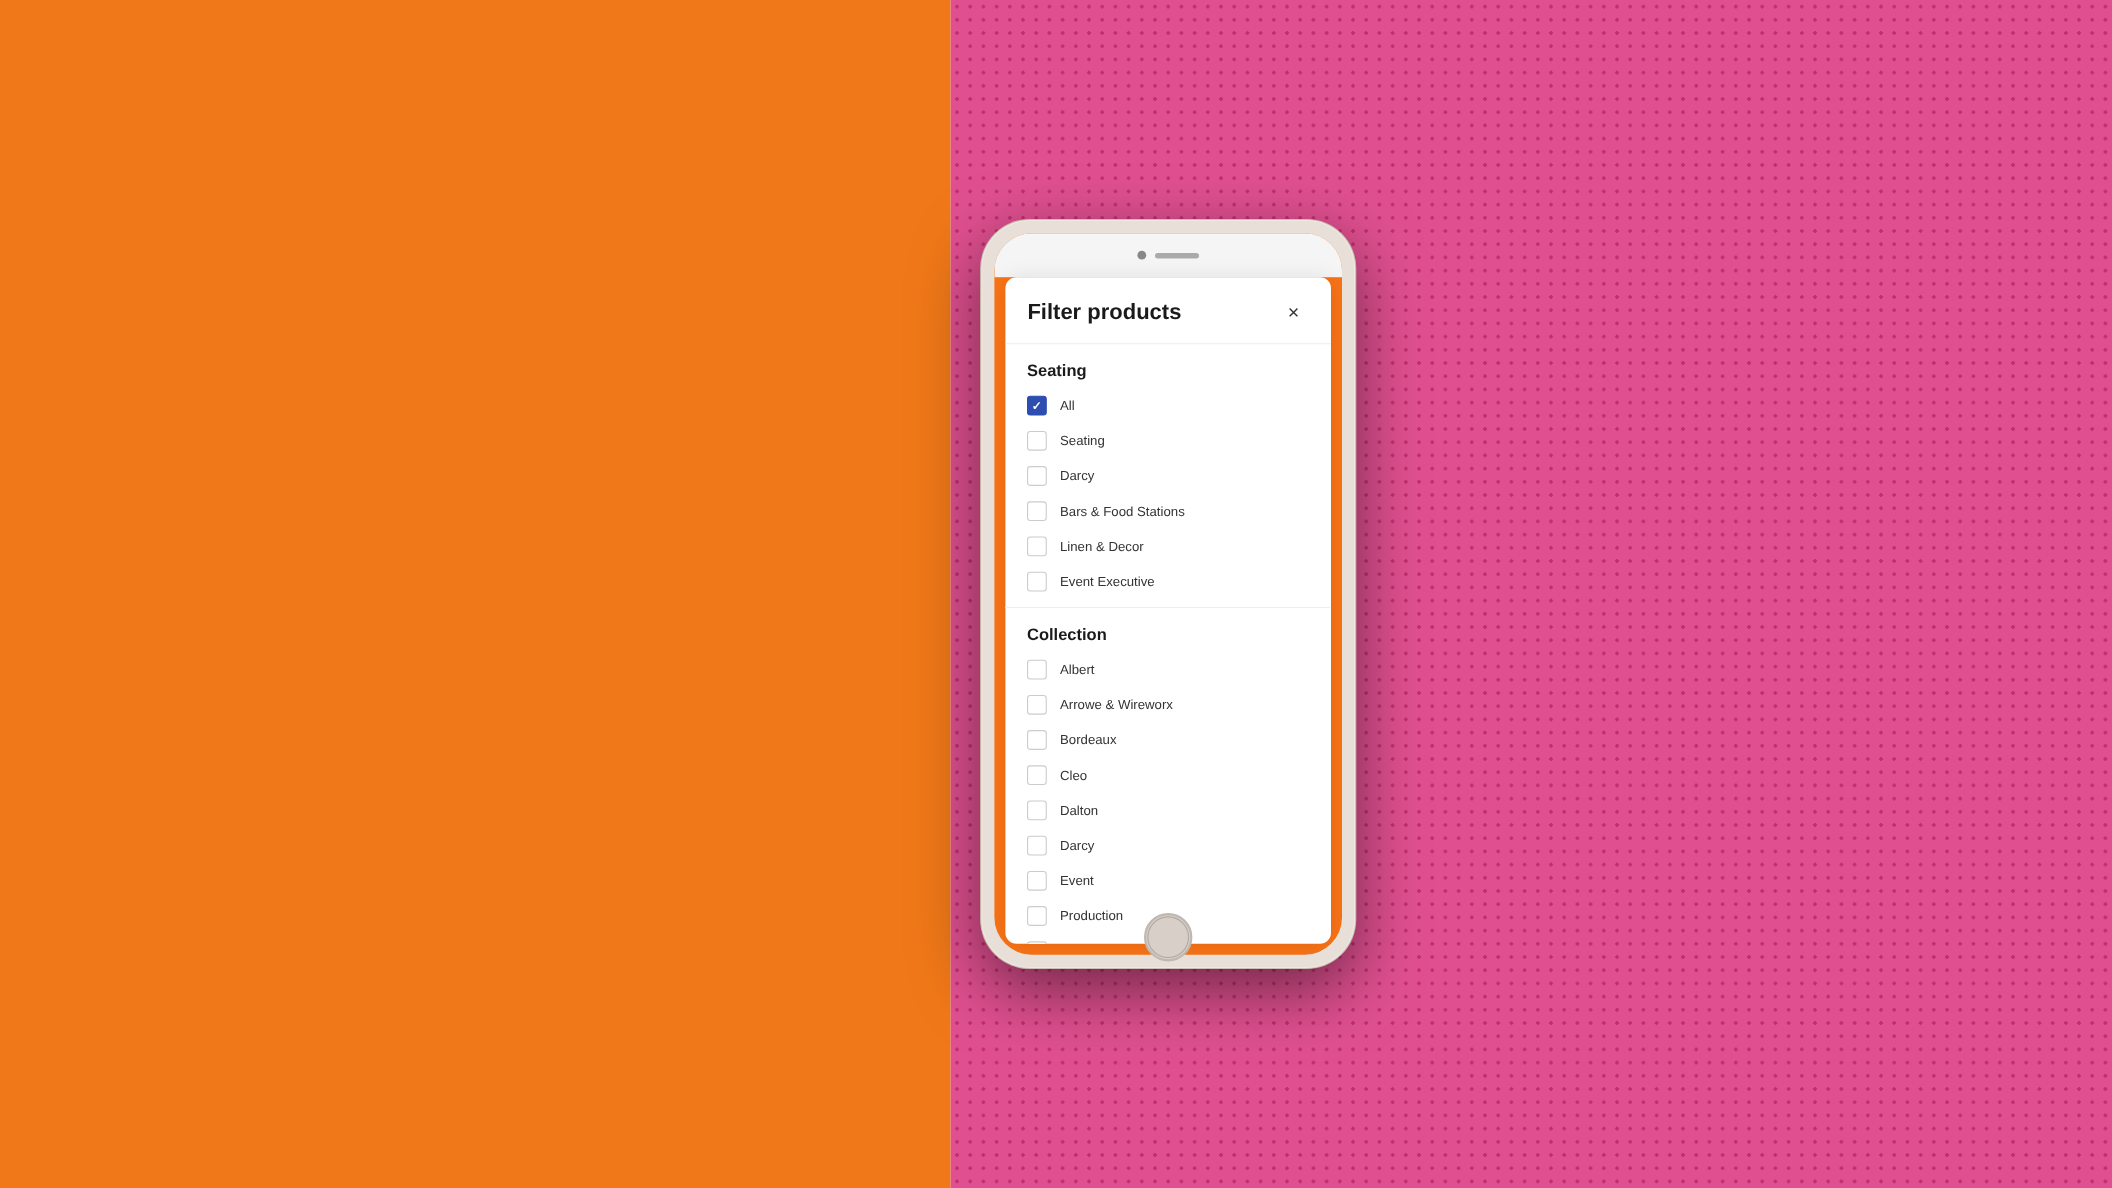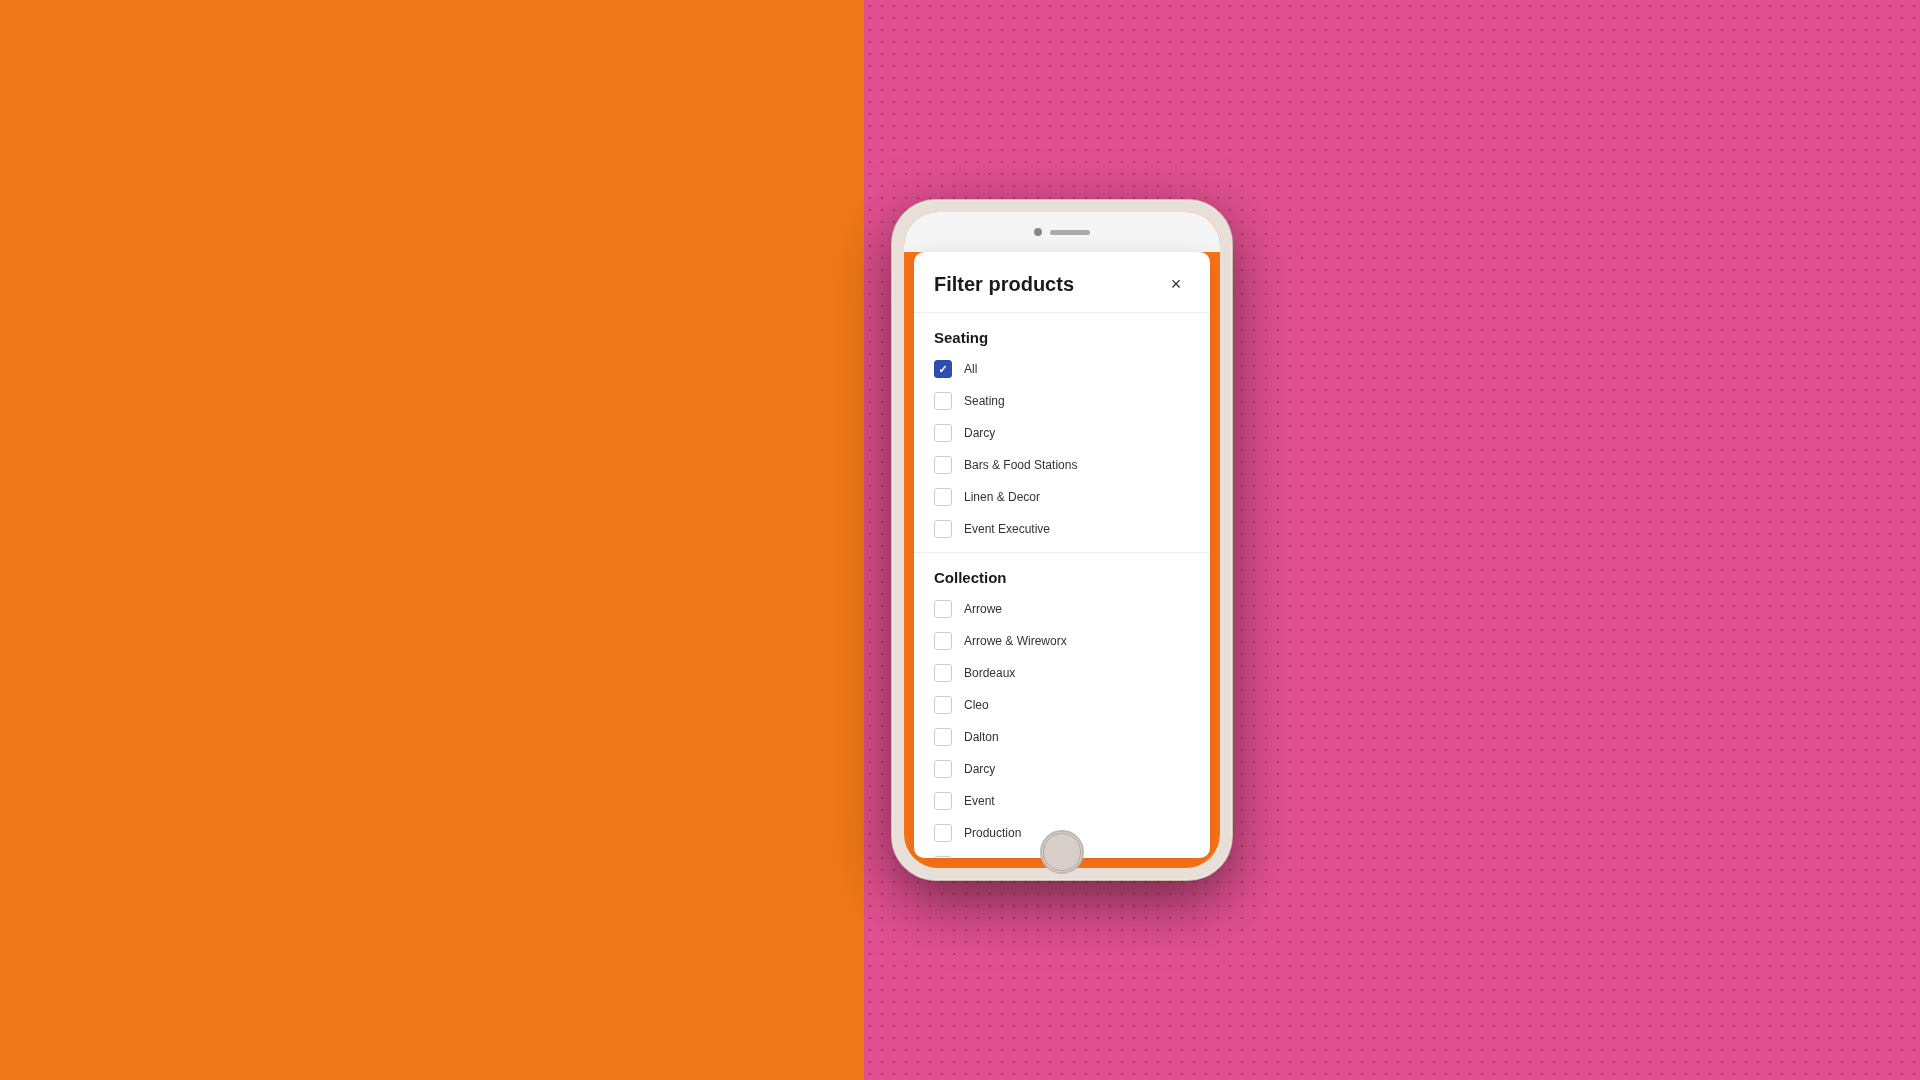--- a/index.html
+++ b/index.html
@@ -268,21 +268,21 @@
             </div>
           </div>
 
           <div class="section-divider"></div>
 
           <div>
             <div class="section-label">Collection</div>
 
             <div class="checkbox-item">
               <div class="checkbox-box"></div>
-              <span class="checkbox-label">Arrowe</span>
+              <span class="checkbox-label">Albert</span>
             </div>
             <div class="checkbox-item">
               <div class="checkbox-box"></div>
               <span class="checkbox-label">Arrowe &amp; Wireworx</span>
             </div>
             <div class="checkbox-item">
               <div class="checkbox-box"></div>
               <span class="checkbox-label">Bordeaux</span>
             </div>
             <div class="checkbox-item">

